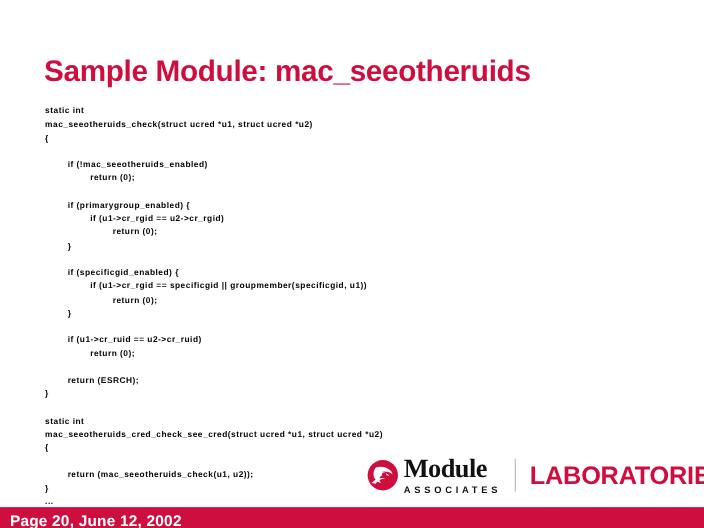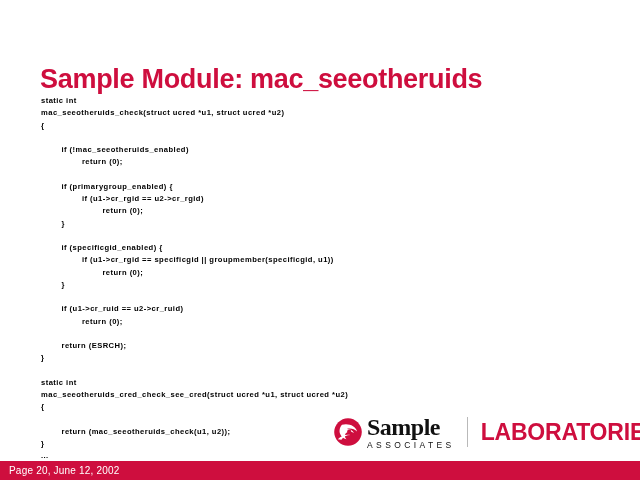--- a/index.html
+++ b/index.html
@@ -12,21 +12,21 @@
     background: #ffffff;
     font-family: "Liberation Sans", sans-serif;
     overflow: hidden;
     position: relative;
   }
 
   
   #slide-title {
     position: absolute;
     left: 40px;
-    top: 64px;
+    top: 50px;
     font-size: 27px;
     font-weight: bold;
     color: #ce0e3e;
     letter-spacing: -0.3px;
     white-space: nowrap;
   }
 
   
   #code-block {
     position: absolute;
@@ -71,21 +71,21 @@
     font-family: "Liberation Serif", "DejaVu Serif", serif;
     font-size: 24px;
     font-weight: bold;
     color: #111111;
     line-height: 1;
     letter-spacing: -0.5px;
   }
   .logo-associates {
     font-family: "Liberation Sans", sans-serif;
     font-size: 8.5px;
-    font-weight: normal;
+    font-weight: bold;
     color: #111111;
     line-height: 1;
     letter-spacing: 3.4px;
     margin-top: 2px;
   }
   .logo-divider {
     width: 1px;
     height: 30px;
     background: #b9b9b9;
     margin: 0 13px 0 12px;
@@ -106,22 +106,22 @@
     left: 0;
     right: 0;
     top: 461px;
     height: 19px;
     background: #ce0e3e;
   }
   #footer-text {
     position: absolute;
     left: 9px;
     top: 4px;
-    font-size: 10px;
-    font-weight: normal;
+    font-size: 14px;
+    font-weight: bold;
     color: #ffffff;
     letter-spacing: 0.2px;
     white-space: nowrap;
   }
 </style>
 </head>
 <body>
 
 <div id="slide-title">Sample Module: mac_seeotheruids</div>
 
@@ -134,21 +134,21 @@
       <path d="M50 4 C75 4 96 25 96 50 C96 75 75 96 50 96 C25 96 4 75 4 50 C4 25 25 4 50 4 Z" fill="#ce0e3e"></path>
       <path d="M30 26 C52 20 76 30 80 48 C72 40 58 36 46 40 C56 40 66 45 70 53
                C60 47 48 48 42 55 C38 61 39 69 45 74 C30 70 20 56 22 43
                C23 36 26 30 30 26 Z" fill="#ffffff"></path>
       <path d="M16 74 C26 62 44 56 58 60 C46 60 34 66 28 76 Z" fill="#ffffff"></path>
       <circle cx="54" cy="49" r="7" fill="#ce0e3e"></circle>
     </svg>
   </span>
 
   <span class="logo-na-text">
-    <span class="logo-network">Sample</span>
+    <span class="logo-network">Module</span>
     <span class="logo-associates">ASSOCIATES</span>
   </span>
 
   <span class="logo-divider"></span>
 
   <span class="logo-labs">LABORATORIES</span>
 </div>
 
 <div id="footer-bar">
   <span id="footer-text">Page 20, June 12, 2002</span>

